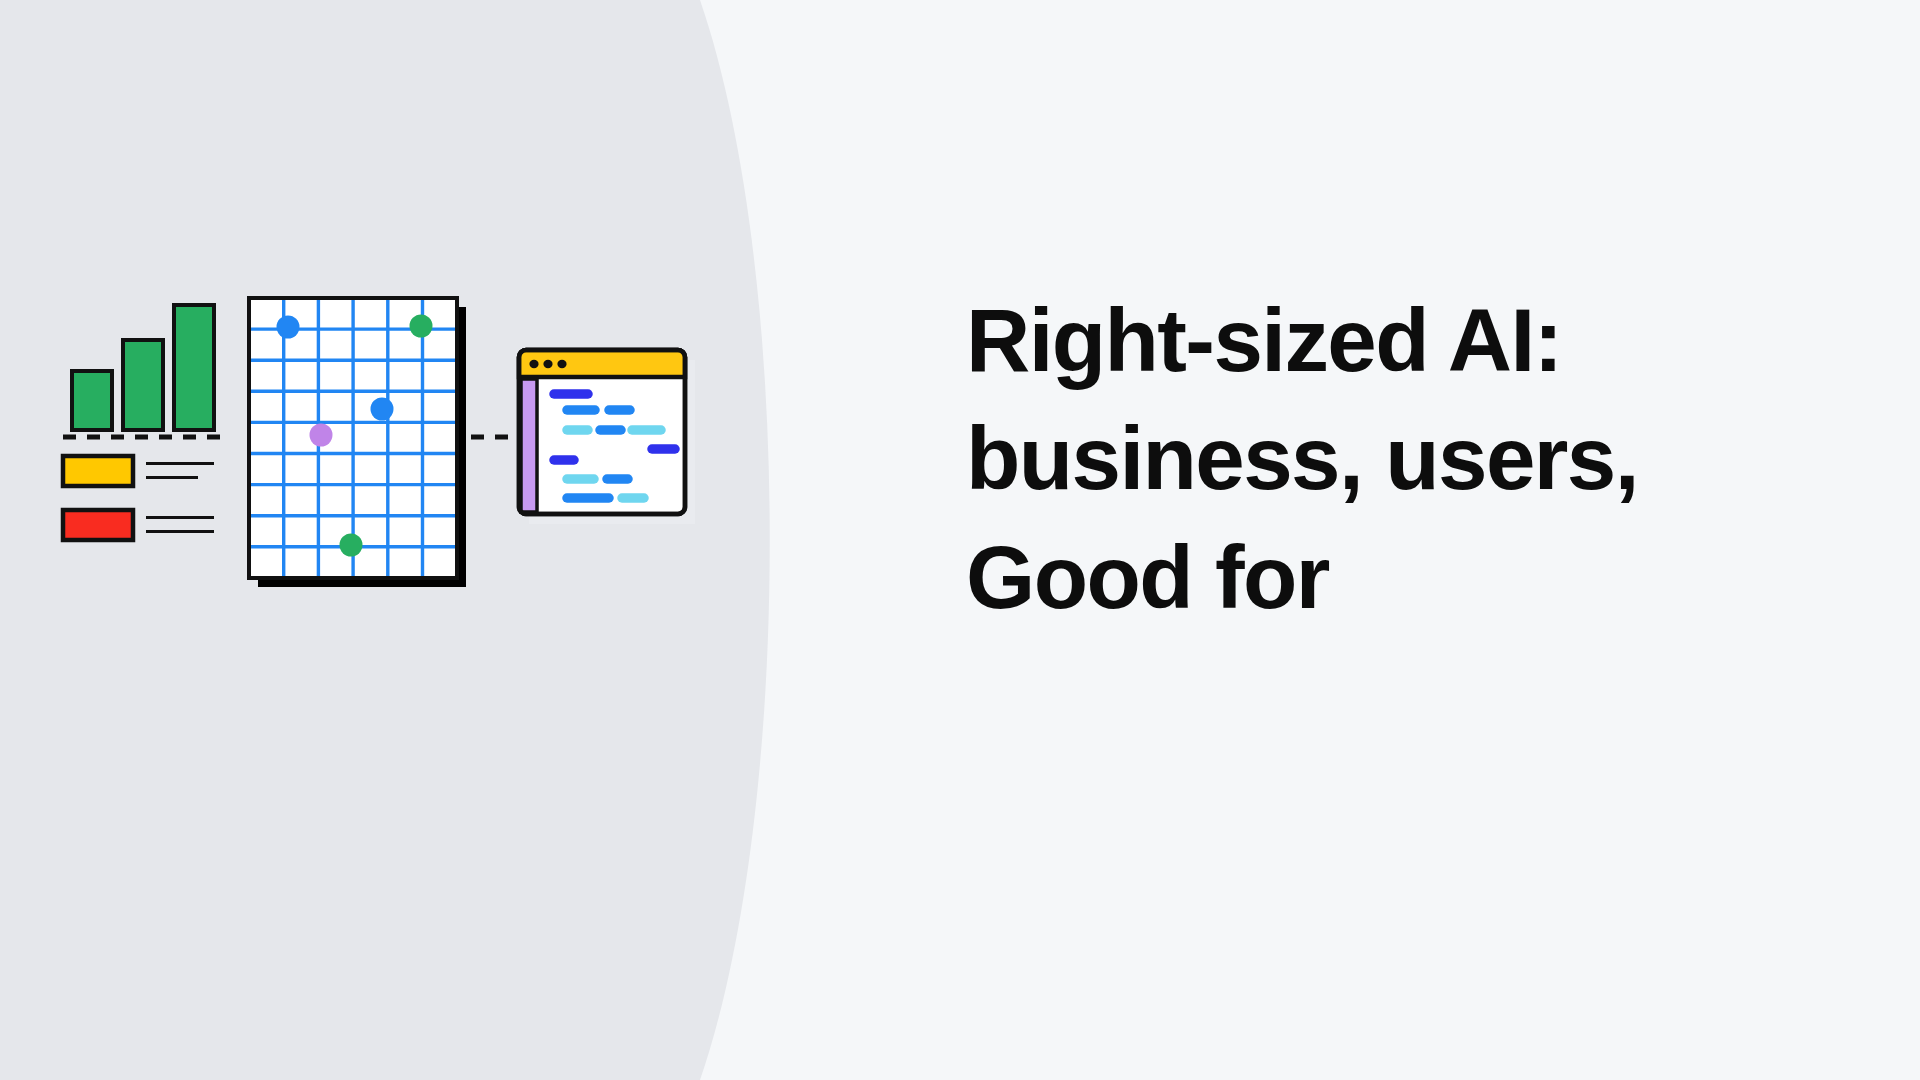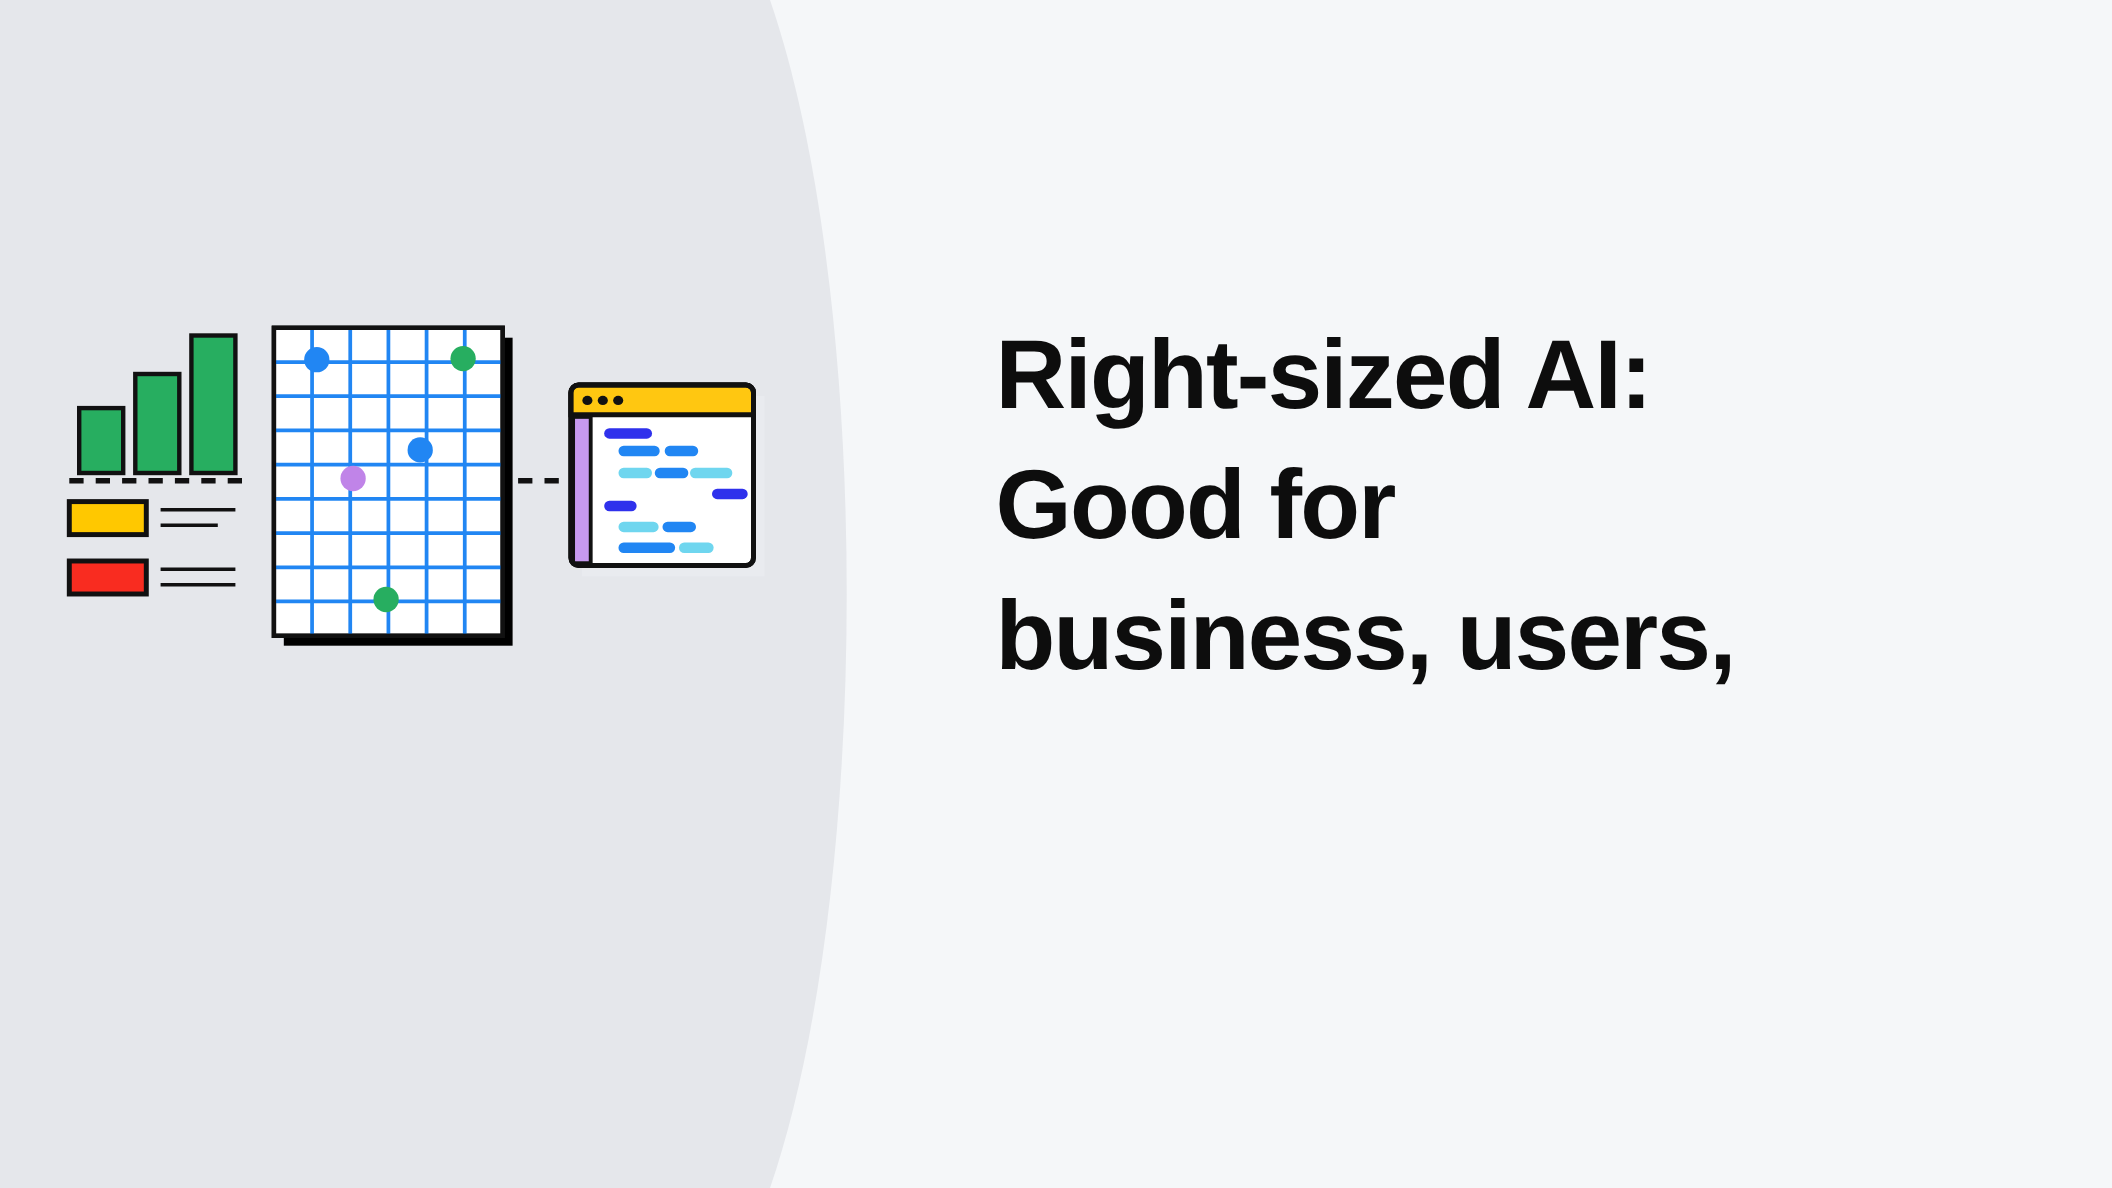--- a/index.html
+++ b/index.html
@@ -17,21 +17,21 @@
     
     clip-path: path("M 0 0 L 700 0 C 793 270, 793 810, 700 1080 L 0 1080 Z");
   }
 
   
   #illustration{ position:absolute; left:0; top:0; width:900px; height:1080px; }
 
   
   #headline{
     position:absolute;
-    left:905px; top:281px;
+    left:966px; top:281px;
     width:880px;
     font-size:89px;
     font-weight:bold;
     line-height:1.33;
     letter-spacing:-1.6px;
     color:#0d0d0d;
     font-family:"Liberation Sans", sans-serif;
   }
   #headline .line{ display:block; white-space:nowrap; }
 </style>
@@ -137,15 +137,15 @@
       <line x1="567" y1="498" x2="609" y2="498" stroke="#2186f3" stroke-width="9.5"></line>
       <line x1="622" y1="498" x2="644" y2="498" stroke="#6fd6ef" stroke-width="9.5"></line>
     </g>
 
     <rect x="519" y="350" width="166" height="164" rx="7" fill="none" stroke="#111111" stroke-width="4.5"></rect>
   </g>
 </svg>
 
 <h1 id="headline">
   <span class="line">Right-sized AI:</span>
+  <span class="line">business, users,</span>
   <span class="line">Good for</span>
-  <span class="line">business, users,</span>
 </h1>
 
 </body></html>

